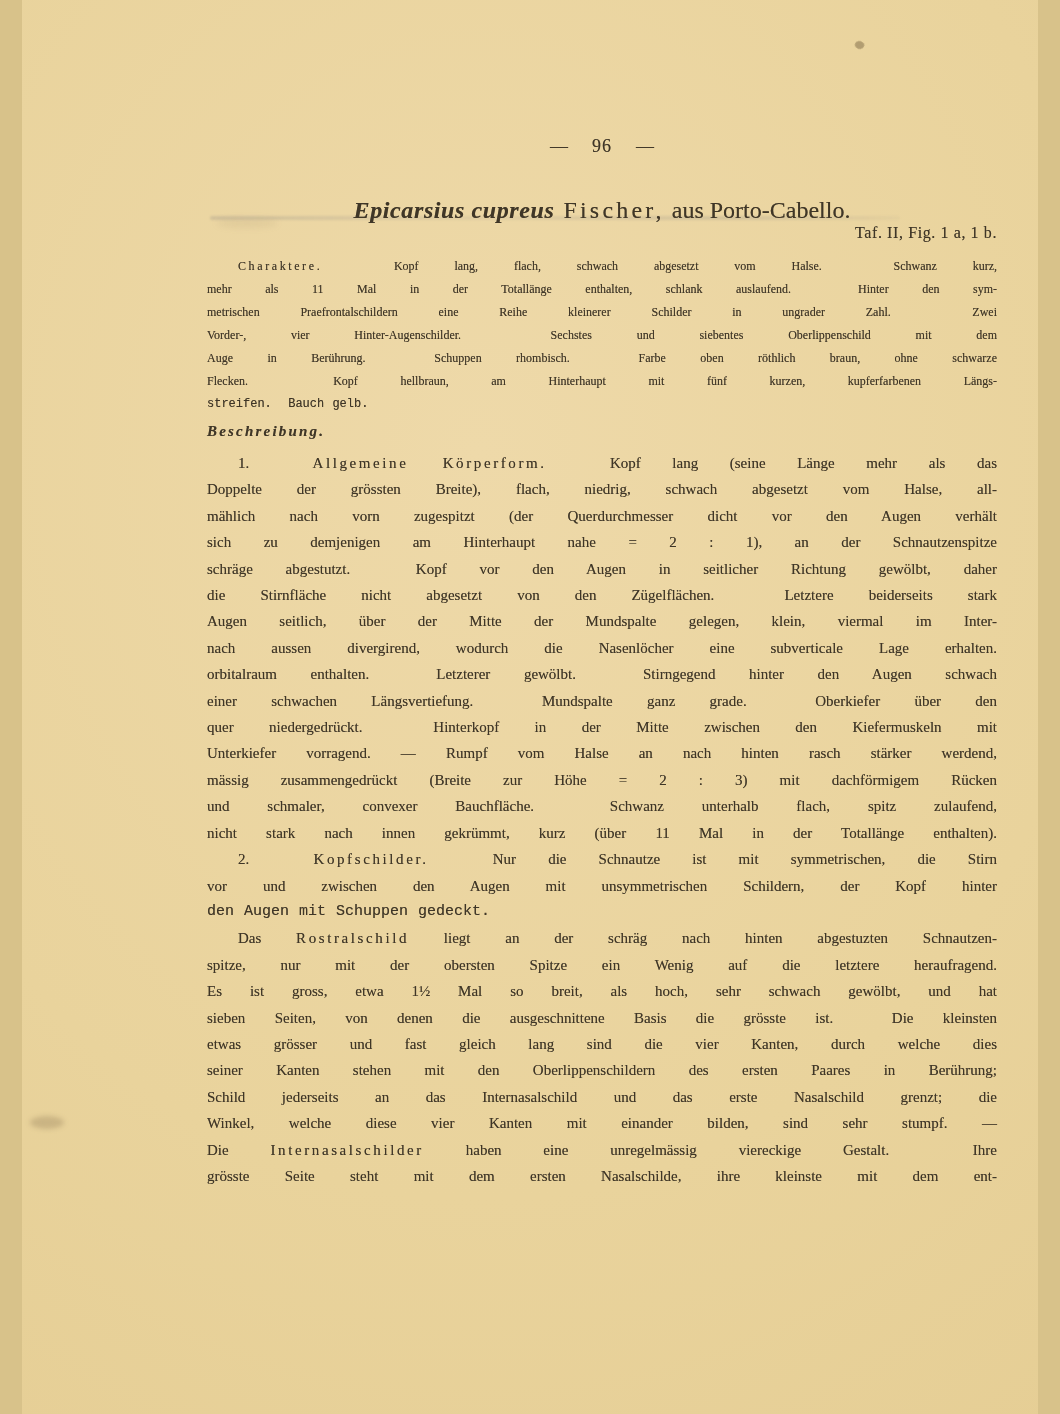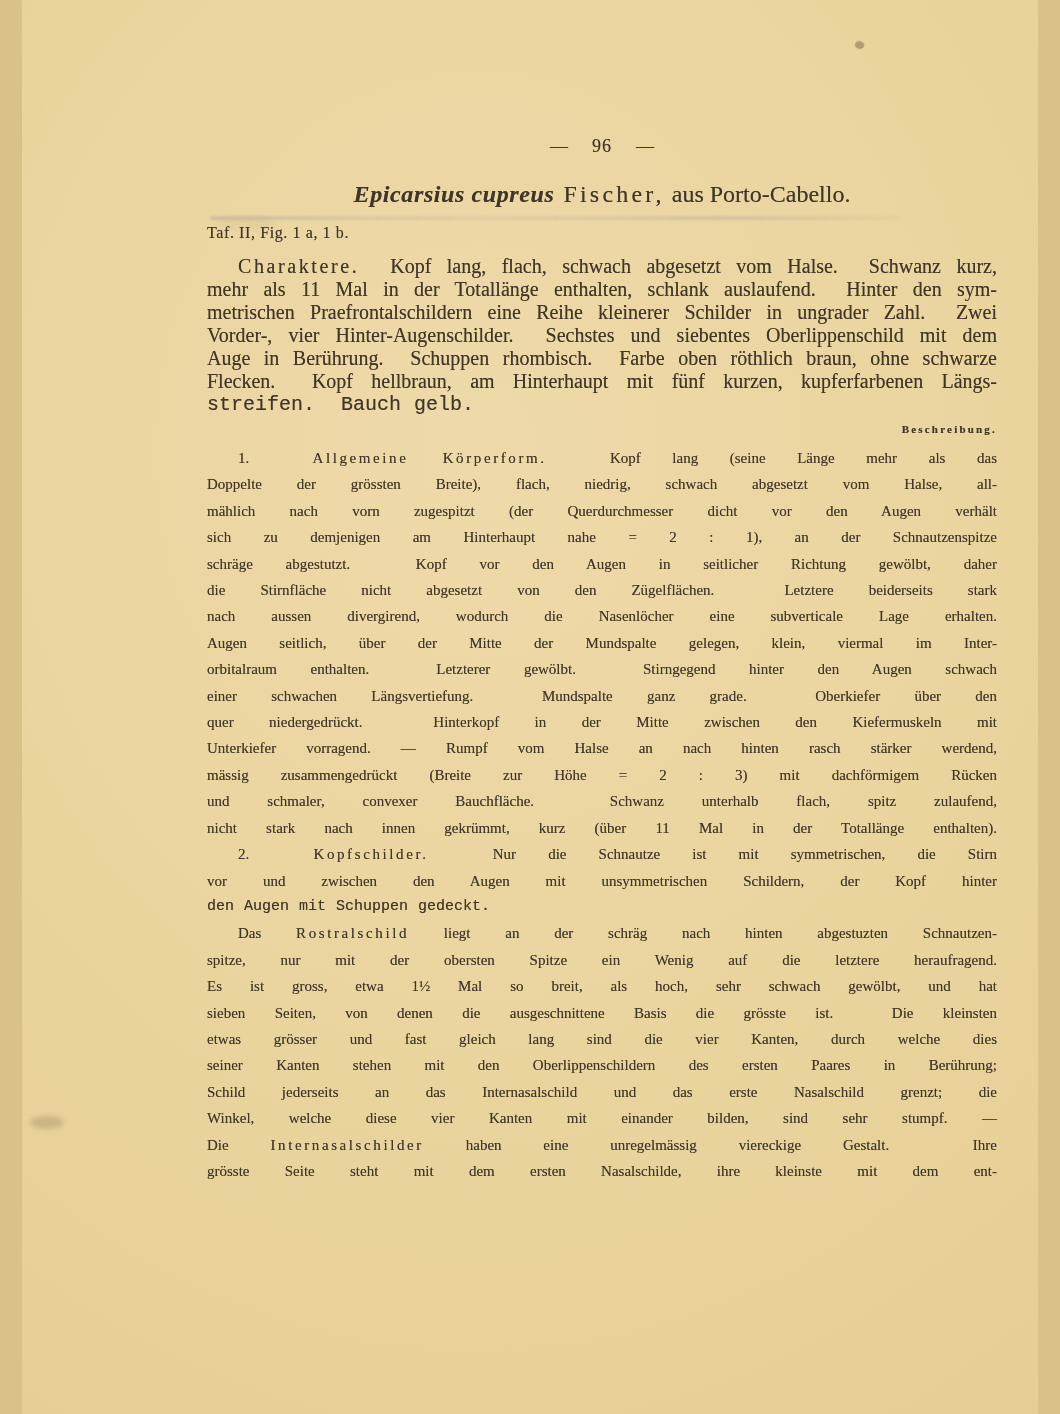--- a/index.html
+++ b/index.html
@@ -18,42 +18,43 @@
     overflow:hidden;
     text-shadow:0 0 0.6px rgba(64,54,40,.55);
   }
   .text-col{position:absolute;left:185px;top:0;width:790px;height:100%;}
   .page-header{
     position:absolute;top:136px;left:0;width:100%;
     text-align:center;font-size:18px;
   }
   .page-header .num{margin:0 24px;letter-spacing:1px;}
   .title-line{
-    position:absolute;top:181px;left:0;width:100%;
+    position:absolute;top:197px;left:0;width:100%;
     text-align:center;font-size:24px;white-space:nowrap;
   }
   .species{font-weight:bold;font-style:italic;letter-spacing:0.6px;}
   .author{letter-spacing:3.2px;margin-left:9px;}
   .locality{margin-left:7px;}
   .subtitle{
     position:absolute;top:224px;left:0;width:100%;
-    text-align:left;font-size:16px;letter-spacing:0.6px;
+    text-align:right;font-size:16px;letter-spacing:0.6px;
   }
   .body-col{position:absolute;top:255px;left:0;width:100%;}
   .para{word-spacing:1px;}
-  .para.small{font-size:20px;line-height:23px;}
+  .para.small{font-size:12px;line-height:23px;}
   .para.body{font-size:15px;line-height:26.4px;}
   .line{text-align:justify;text-align-last:justify;}
   .line.last{text-align-last:left;font-family:Liberation Mono, monospace;}
   .line.indent{text-indent:31px;}
   .sp{letter-spacing:2.6px;}
   .heading{
-    font-weight:bold;text-align:right;
-    font-size:11px;letter-spacing:2.2px;
+    font-weight:bold;text-align:left;
+    font-size:15px;letter-spacing:2.2px;
     margin:7px 0 10px 0;
+    font-style:italic;
   }
   
   .offset-streak{
     position:absolute;left:188px;top:216px;width:690px;height:4px;
     background:linear-gradient(90deg,rgba(95,100,120,.18),rgba(95,100,120,.07) 40%,rgba(95,100,120,.16) 75%,rgba(95,100,120,.04));
     filter:blur(1.2px);border-radius:2px;
   }
   .ink-speck{
     position:absolute;left:833px;top:41px;width:9px;height:8px;
     background:rgba(110,92,58,.45);
@@ -107,22 +108,22 @@
           <div class="line last"><span>streifen.&nbsp; Bauch gelb.</span></div>
         </div>
         <div class="heading">Beschreibung.</div>
         <div class="para body">
           <div class="line indent"><span>1.&nbsp; </span><span class="sp">Allgemeine Körperform.</span><span>&nbsp; Kopf lang (seine Länge mehr als das</span></div>
           <div class="line"><span>Doppelte der grössten Breite), flach, niedrig, schwach abgesetzt vom Halse, all-</span></div>
           <div class="line"><span>mählich nach vorn zugespitzt (der Querdurchmesser dicht vor den Augen verhält</span></div>
           <div class="line"><span>sich zu demjenigen am Hinterhaupt nahe = 2 : 1), an der Schnautzenspitze</span></div>
           <div class="line"><span>schräge abgestutzt.&nbsp; Kopf vor den Augen in seitlicher Richtung gewölbt, daher</span></div>
           <div class="line"><span>die Stirnfläche nicht abgesetzt von den Zügelflächen.&nbsp; Letztere beiderseits stark</span></div>
+          <div class="line"><span>Augen seitlich, über der Mitte der Mundspalte gelegen, klein, viermal im Inter-</span></div>
           <div class="line"><span>nach aussen divergirend, wodurch die Nasenlöcher eine subverticale Lage erhalten.</span></div>
-          <div class="line"><span>Augen seitlich, über der Mitte der Mundspalte gelegen, klein, viermal im Inter-</span></div>
           <div class="line"><span>orbitalraum enthalten.&nbsp; Letzterer gewölbt.&nbsp; Stirngegend hinter den Augen schwach</span></div>
           <div class="line"><span>einer schwachen Längsvertiefung.&nbsp; Mundspalte ganz grade.&nbsp; Oberkiefer über den</span></div>
           <div class="line"><span>quer niedergedrückt.&nbsp; Hinterkopf in der Mitte zwischen den Kiefermuskeln mit</span></div>
           <div class="line"><span>Unterkiefer vorragend. — Rumpf vom Halse an nach hinten rasch stärker werdend,</span></div>
           <div class="line"><span>mässig zusammengedrückt (Breite zur Höhe = 2 : 3) mit dachförmigem Rücken</span></div>
           <div class="line"><span>und schmaler, convexer Bauchfläche.&nbsp; Schwanz unterhalb flach, spitz zulaufend,</span></div>
           <div class="line"><span>nicht stark nach innen gekrümmt, kurz (über 11 Mal in der Totallänge enthalten).</span></div>
         </div>
         <div class="para body">
           <div class="line indent"><span>2.&nbsp; </span><span class="sp">Kopfschilder.</span><span>&nbsp; Nur die Schnautze ist mit symmetrischen, die Stirn</span></div>

